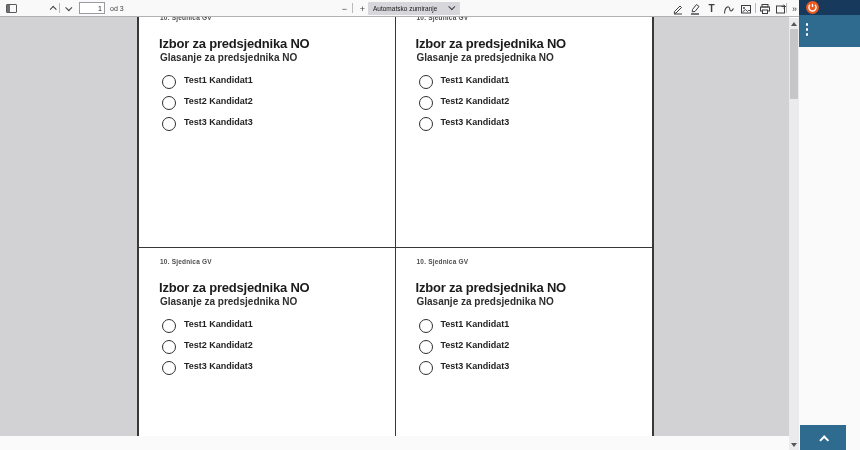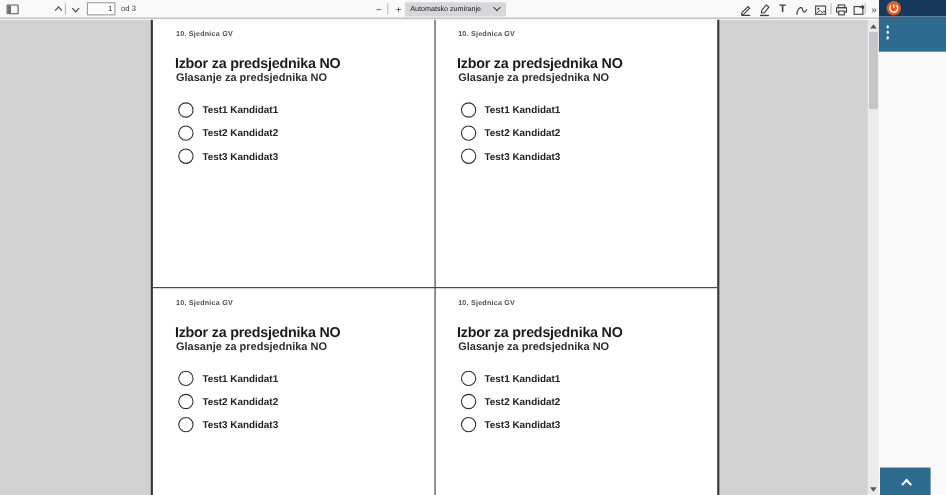--- a/index.html
+++ b/index.html
@@ -53,21 +53,21 @@
     background: #d7d7db; border-radius: 1px;
     display: flex; align-items: center; justify-content: space-between;
     padding: 0 5px; color: #1a1a1a;
   }
   .zoom-select .zs-label { font-size: 6.5px; white-space: nowrap; }
 
   .tb-icon svg { display: block; }
 
   
   .viewer {
-    position: absolute; left: 0; top: 18px; width: 789px; height: 432px;
+    position: absolute; left: 0; top: 4px; width: 789px; height: 432px;
     background: #d2d2d4;
   }
   .pdf-page {
     position: absolute; left: 137px; top: 0; width: 517px; height: 432px;
     background: #fff; border-left: 2px solid #383838; border-right: 2px solid #383838;
     display: grid; grid-template-columns: 1fr 1fr; grid-template-rows: 244px 1fr;
   }
   .quadrant { position: relative; }
   .quadrant.bR { border-right: 1.5px solid #383838; }
   .quadrant.bB { border-bottom: 1.5px solid #383838; }
@@ -79,21 +79,21 @@
   .ballot-title {
     position: absolute; left: 20px; top: 33px;
     font-size: 13px; font-weight: bold; letter-spacing: -0.2px; color: #1b1b1b;
     line-height: 1; white-space: nowrap;
   }
   .ballot-subtitle {
     position: absolute; left: 21px; top: 49px;
     font-size: 10px; font-weight: bold; color: #2e2e2e; line-height: 1; white-space: nowrap;
   }
   .candidates { position: absolute; left: 23px; top: 71px; }
-  .cand-row { display: flex; align-items: center; height: 21px; }
+  .cand-row { display: flex; align-items: flex-start; height: 21px; }
   .radio-circle {
     width: 14px; height: 14px; border: 1.5px solid #2f2f2f; border-radius: 50%;
     background: #fff; flex: 0 0 auto;
   }
   .cand-label { margin-left: 8px; font-size: 9px; font-weight: bold; color: #232323; white-space: nowrap; }
 
   
   .vscroll {
     position: absolute; left: 789px; top: 18px; width: 10px; height: 432px;
     background: #ebebed;

